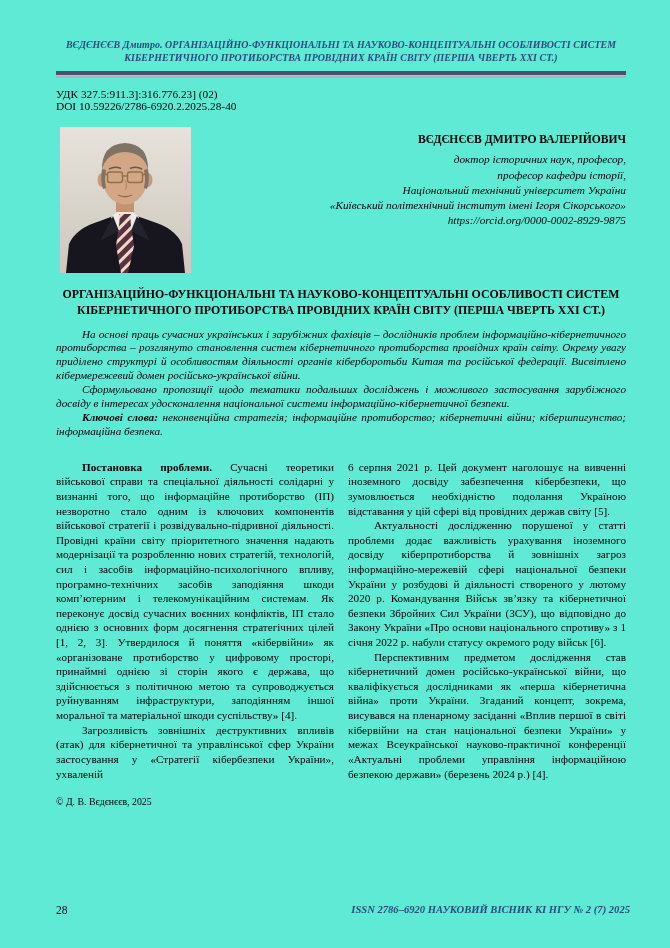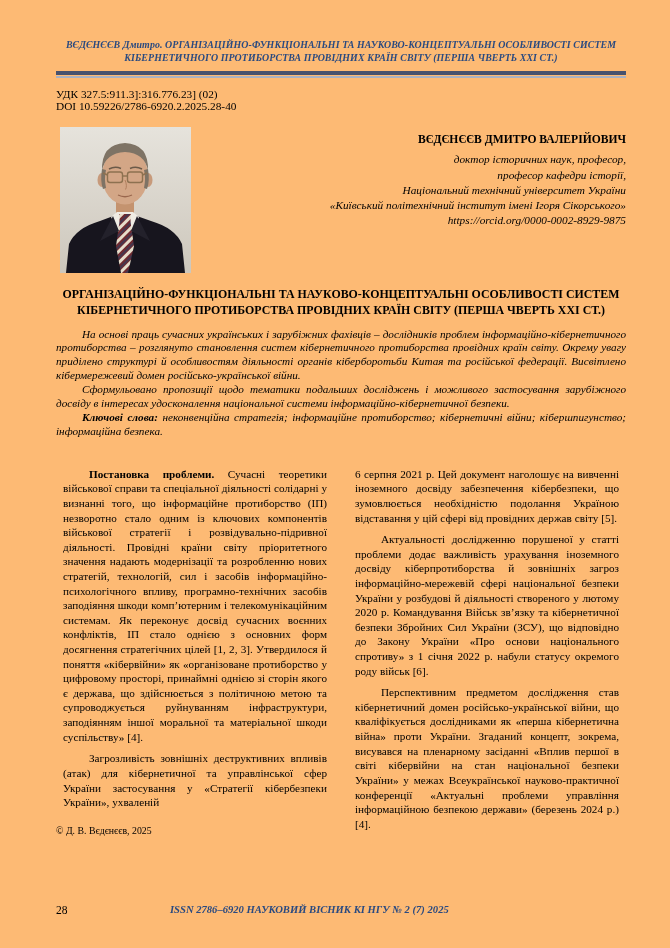--- a/index.html
+++ b/index.html
@@ -1,17 +1,17 @@
 <!DOCTYPE html>
 <html><head>
 <meta charset="utf-8">
 <style>
   html,body{margin:0;padding:0;background:#ffffff;}
   body{width:670px;height:948px;font-family:"Liberation Serif", serif;color:#000;}
-  .page{position:relative;width:670px;height:948px;overflow:hidden;background:#fdba74;}
+  .page{position:relative;width:670px;height:948px;overflow:hidden;background:#5eead4;}
   .content{padding:38px 44px 0 56px;}
 
   .running-head{
     text-align:center;color:#2a4a80;font-weight:bold;font-style:italic;
     font-size:9.9px;line-height:1.36;letter-spacing:.1px;
   }
   .rule{margin-top:6px;}
   .rule .dark{height:4px;background:#47526e;}
   .rule .light{height:2px;background:#a9b1c2;margin-top:1px;}
 
@@ -27,30 +27,30 @@
   .article-title{
     text-align:center;font-weight:bold;font-size:11.9px;line-height:1.33;margin-top:14px;
   }
 
   .abstract{margin-top:9px;font-style:italic;font-size:11.2px;line-height:1.24;text-align:justify;}
   .abstract p{margin:0;text-indent:26px;}
   .kw-label{font-weight:bold;}
 
   .columns{display:flex;gap:14px;margin-top:21px;}
   .col{width:278px;font-size:11.2px;line-height:1.305;text-align:justify;}
-  .col p{margin:7px;text-indent:26px;}
+  .col p{margin:0;text-indent:26px;}
   .col p.noindent{text-indent:0;}
   .lead{font-weight:bold;}
 
   .copyright{font-size:9.8px;margin-top:15px;}
 
   .footer{position:absolute;left:0;bottom:28px;width:670px;height:16px;}
   .page-number{position:absolute;left:56px;top:0;font-size:11.5px;}
   .journal-line{
-    position:absolute;left:170px;right:40px;top:0;text-align:left;
+    position:absolute;left:170px;right:40px;top:0;text-align:right;
     color:#2a4a80;font-weight:bold;font-style:italic;font-size:10.6px;
   }
 </style>
 </head>
 <body>
 
 <div class="page">
   <div class="content">
 
     <div class="running-head">ВЄДЄНЄЄВ Дмитро. ОРГАНІЗАЦІЙНО-ФУНКЦІОНАЛЬНІ ТА НАУКОВО-КОНЦЕПТУАЛЬНІ ОСОБЛИВОСТІ СИСТЕМ КІБЕРНЕТИЧНОГО ПРОТИБОРСТВА ПРОВІДНИХ КРАЇН СВІТУ (ПЕРША ЧВЕРТЬ ХХІ СТ.)</div>

